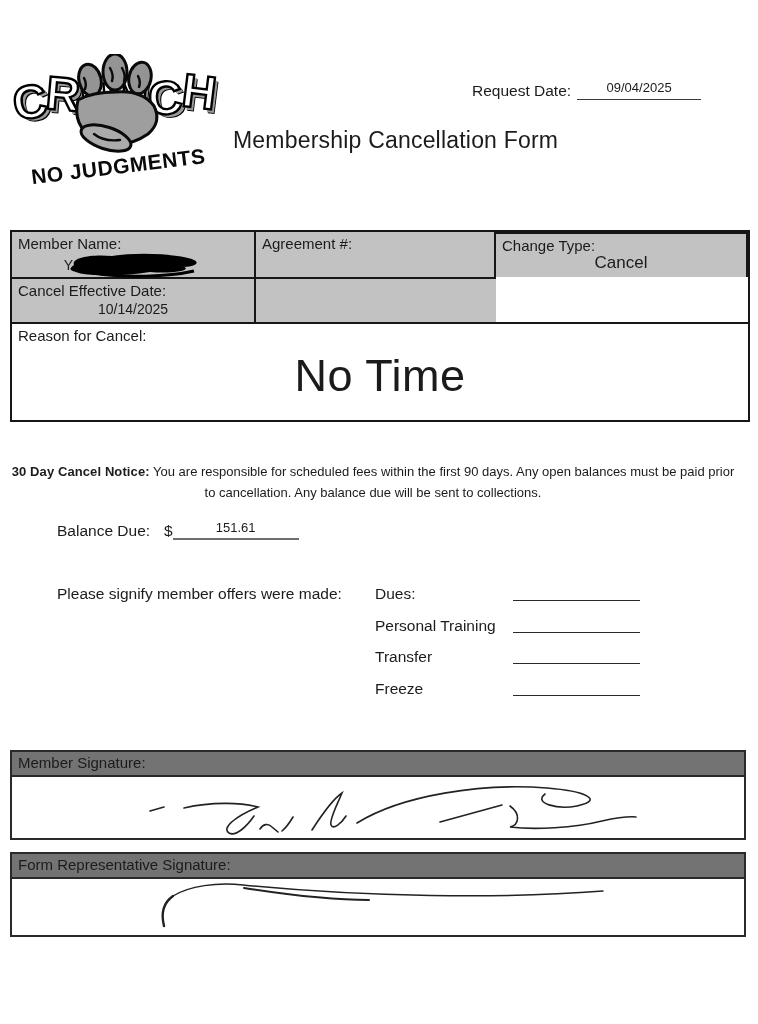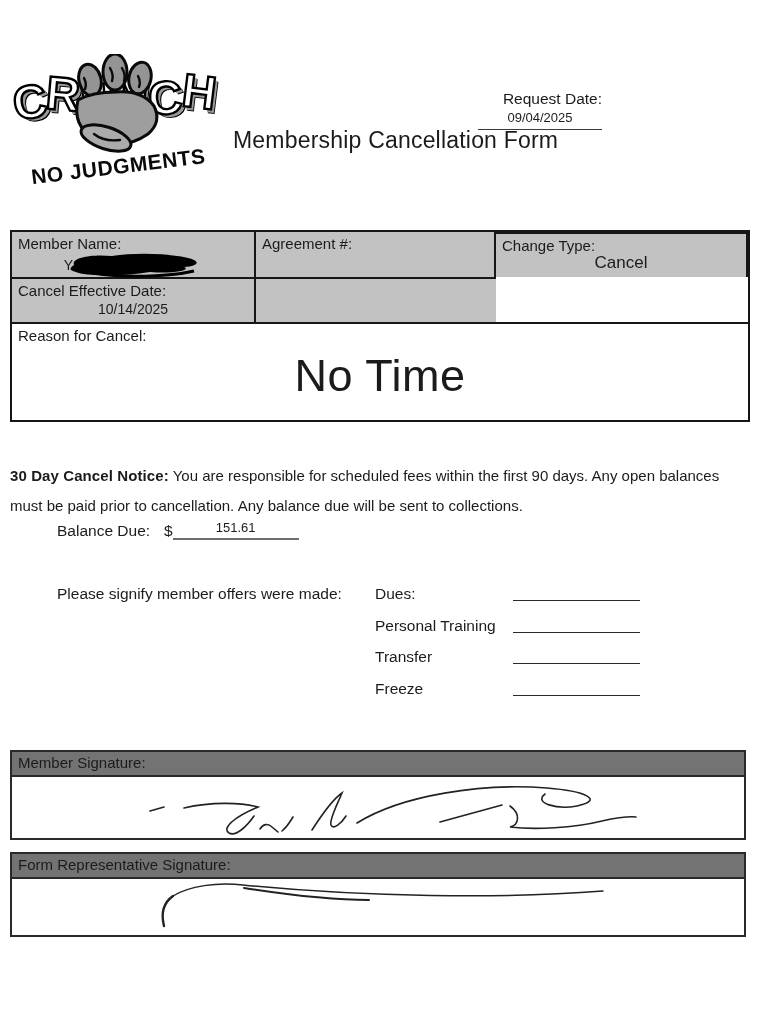--- a/index.html
+++ b/index.html
@@ -16,21 +16,21 @@
   .logo-word span:nth-child(2){transform:rotate(5deg) translateY(-2px);}
   .logo-word span:nth-child(3){transform:rotate(-4deg) translateY(4px);}
   .logo-word span:nth-child(4){transform:rotate(6deg) translateY(-3px);}
   .logo-word span:nth-child(5){transform:rotate(-5deg) translateY(2px);}
   .logo-word span:nth-child(6){transform:rotate(7deg) translateY(-4px);}
   .logo-fist{position:absolute;left:44px;top:0px;}
   .logo-tagline{position:absolute;left:10px;top:112px;width:186px;text-align:center;
       font-weight:900;font-size:21px;letter-spacing:.5px;color:#0a0a0a;
       transform:rotate(-7deg);transform-origin:left center;}
 
-  .request-row{position:absolute;left:472px;top:90px;display:flex;align-items:flex-end;flex-direction:column;}
+  .request-row{position:absolute;left:472px;top:78px;display:flex;align-items:flex-end;}
   .request-label{font-size:15.5px;}
   .request-value-wrap{margin-left:6px;width:124px;border-bottom:1.6px solid #3a3a3a;
       text-align:center;padding-bottom:3px;}
   .request-value{font-size:13px;}
 
   .page-title{position:absolute;left:233px;top:127px;font-size:23px;font-weight:normal;letter-spacing:.2px;text-align:center;}
 
   
   .info-table{position:absolute;left:10px;top:230px;width:736px;border:2px solid #161616;
       display:grid;grid-template-columns:244px 240px 1fr;grid-template-rows:45px 45px 98px;}
@@ -44,21 +44,21 @@
   .val-lg{font-size:17px;margin-top:-1px;}
   .redact-row{display:flex;justify-content:center;align-items:center;margin-top:0px;}
   .redact-y{font-size:14px;margin-right:-7px;position:relative;z-index:0;}
   .redact-svg{position:relative;z-index:1;}
   .agr-num{font-size:14px;margin-left:-10px;position:relative;z-index:0;}
   .reason-cell{grid-column:1 / -1;background:#ffffff;border-top:2px solid #161616;
       padding:3px 6px;box-sizing:border-box;}
   .reason-value{text-align:center;font-size:45px;margin-top:6px;letter-spacing:.5px;}
 
   
-  .notice{position:absolute;left:10px;top:461px;width:726px;font-size:15px;line-height:30px;}
+  .notice{position:absolute;left:10px;top:461px;width:726px;font-size:13px;line-height:21px;text-align:center;}
   .notice b{letter-spacing:.1px;}
 
   .balance-row{position:absolute;left:57px;top:518px;display:flex;align-items:flex-end;font-size:15.5px;}
   .balance-currency{margin-left:14px;}
   .balance-value-wrap{width:126px;border-bottom:2px solid #6e6e6e;text-align:center;padding-bottom:2px;}
   .balance-value{font-size:13px;}
 
   
   .offers-prompt{position:absolute;left:57px;top:585px;font-size:15.5px;}
   .offers-grid{position:absolute;left:375px;top:585px;display:grid;

